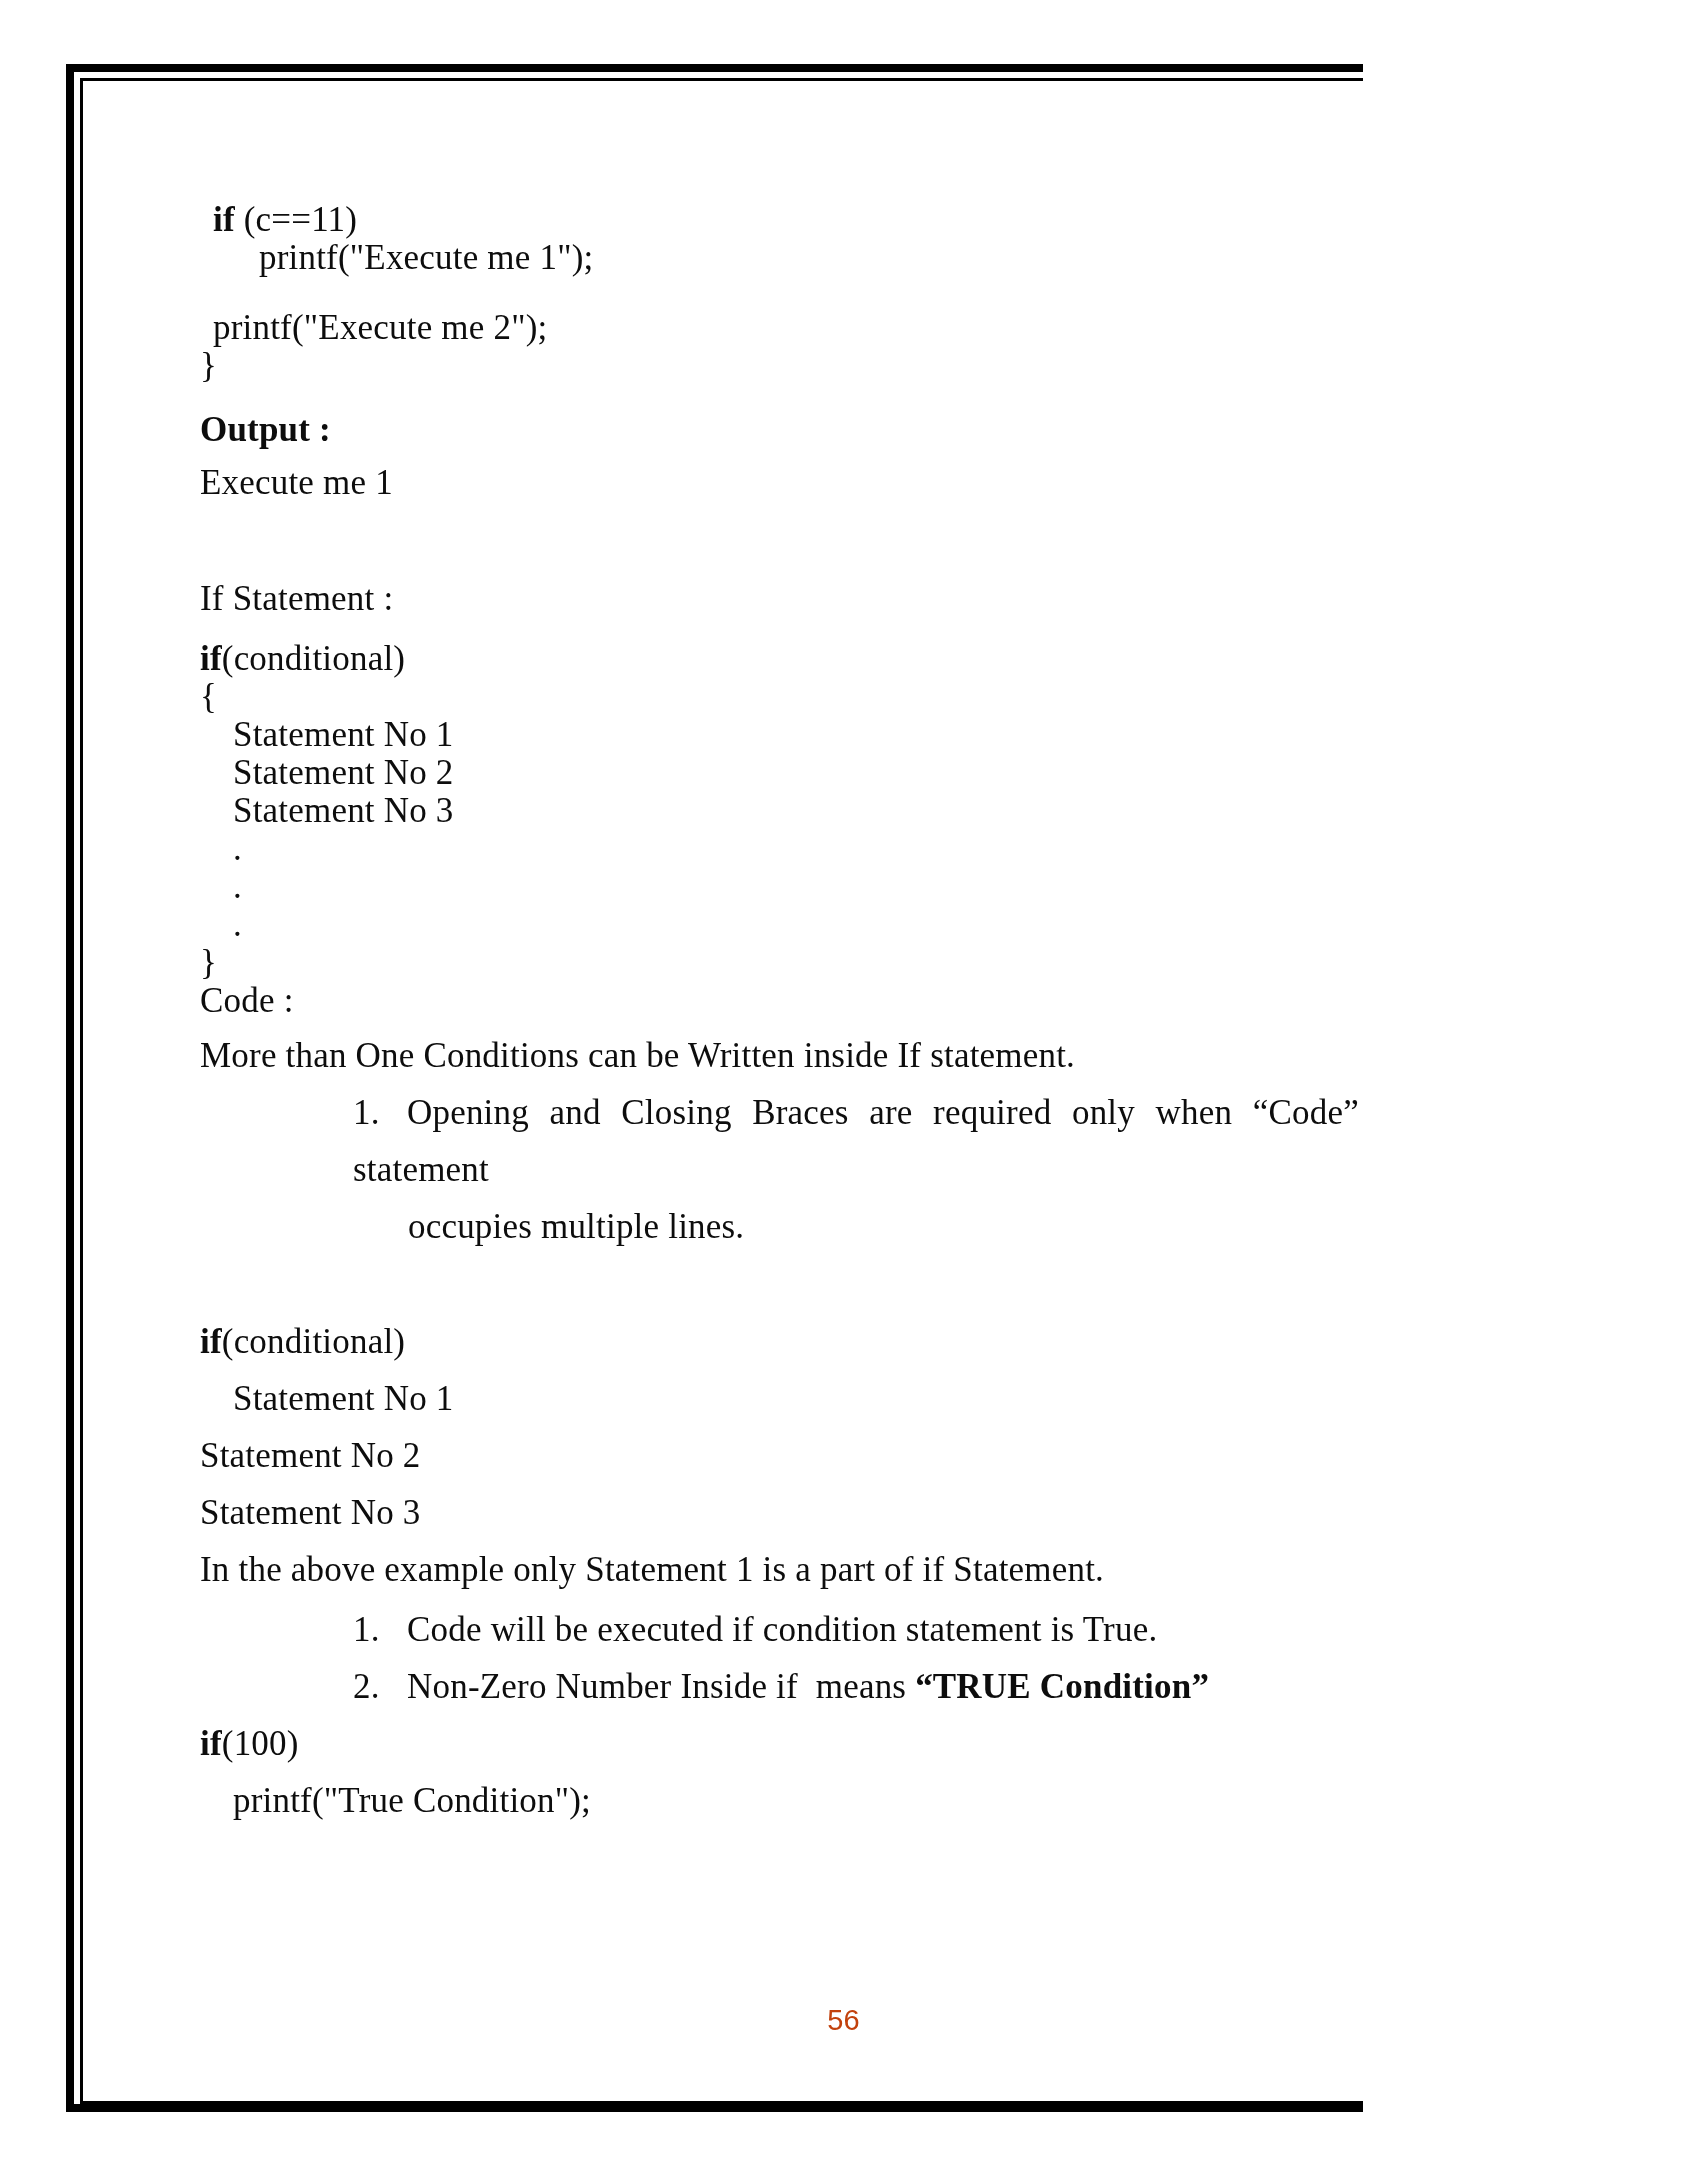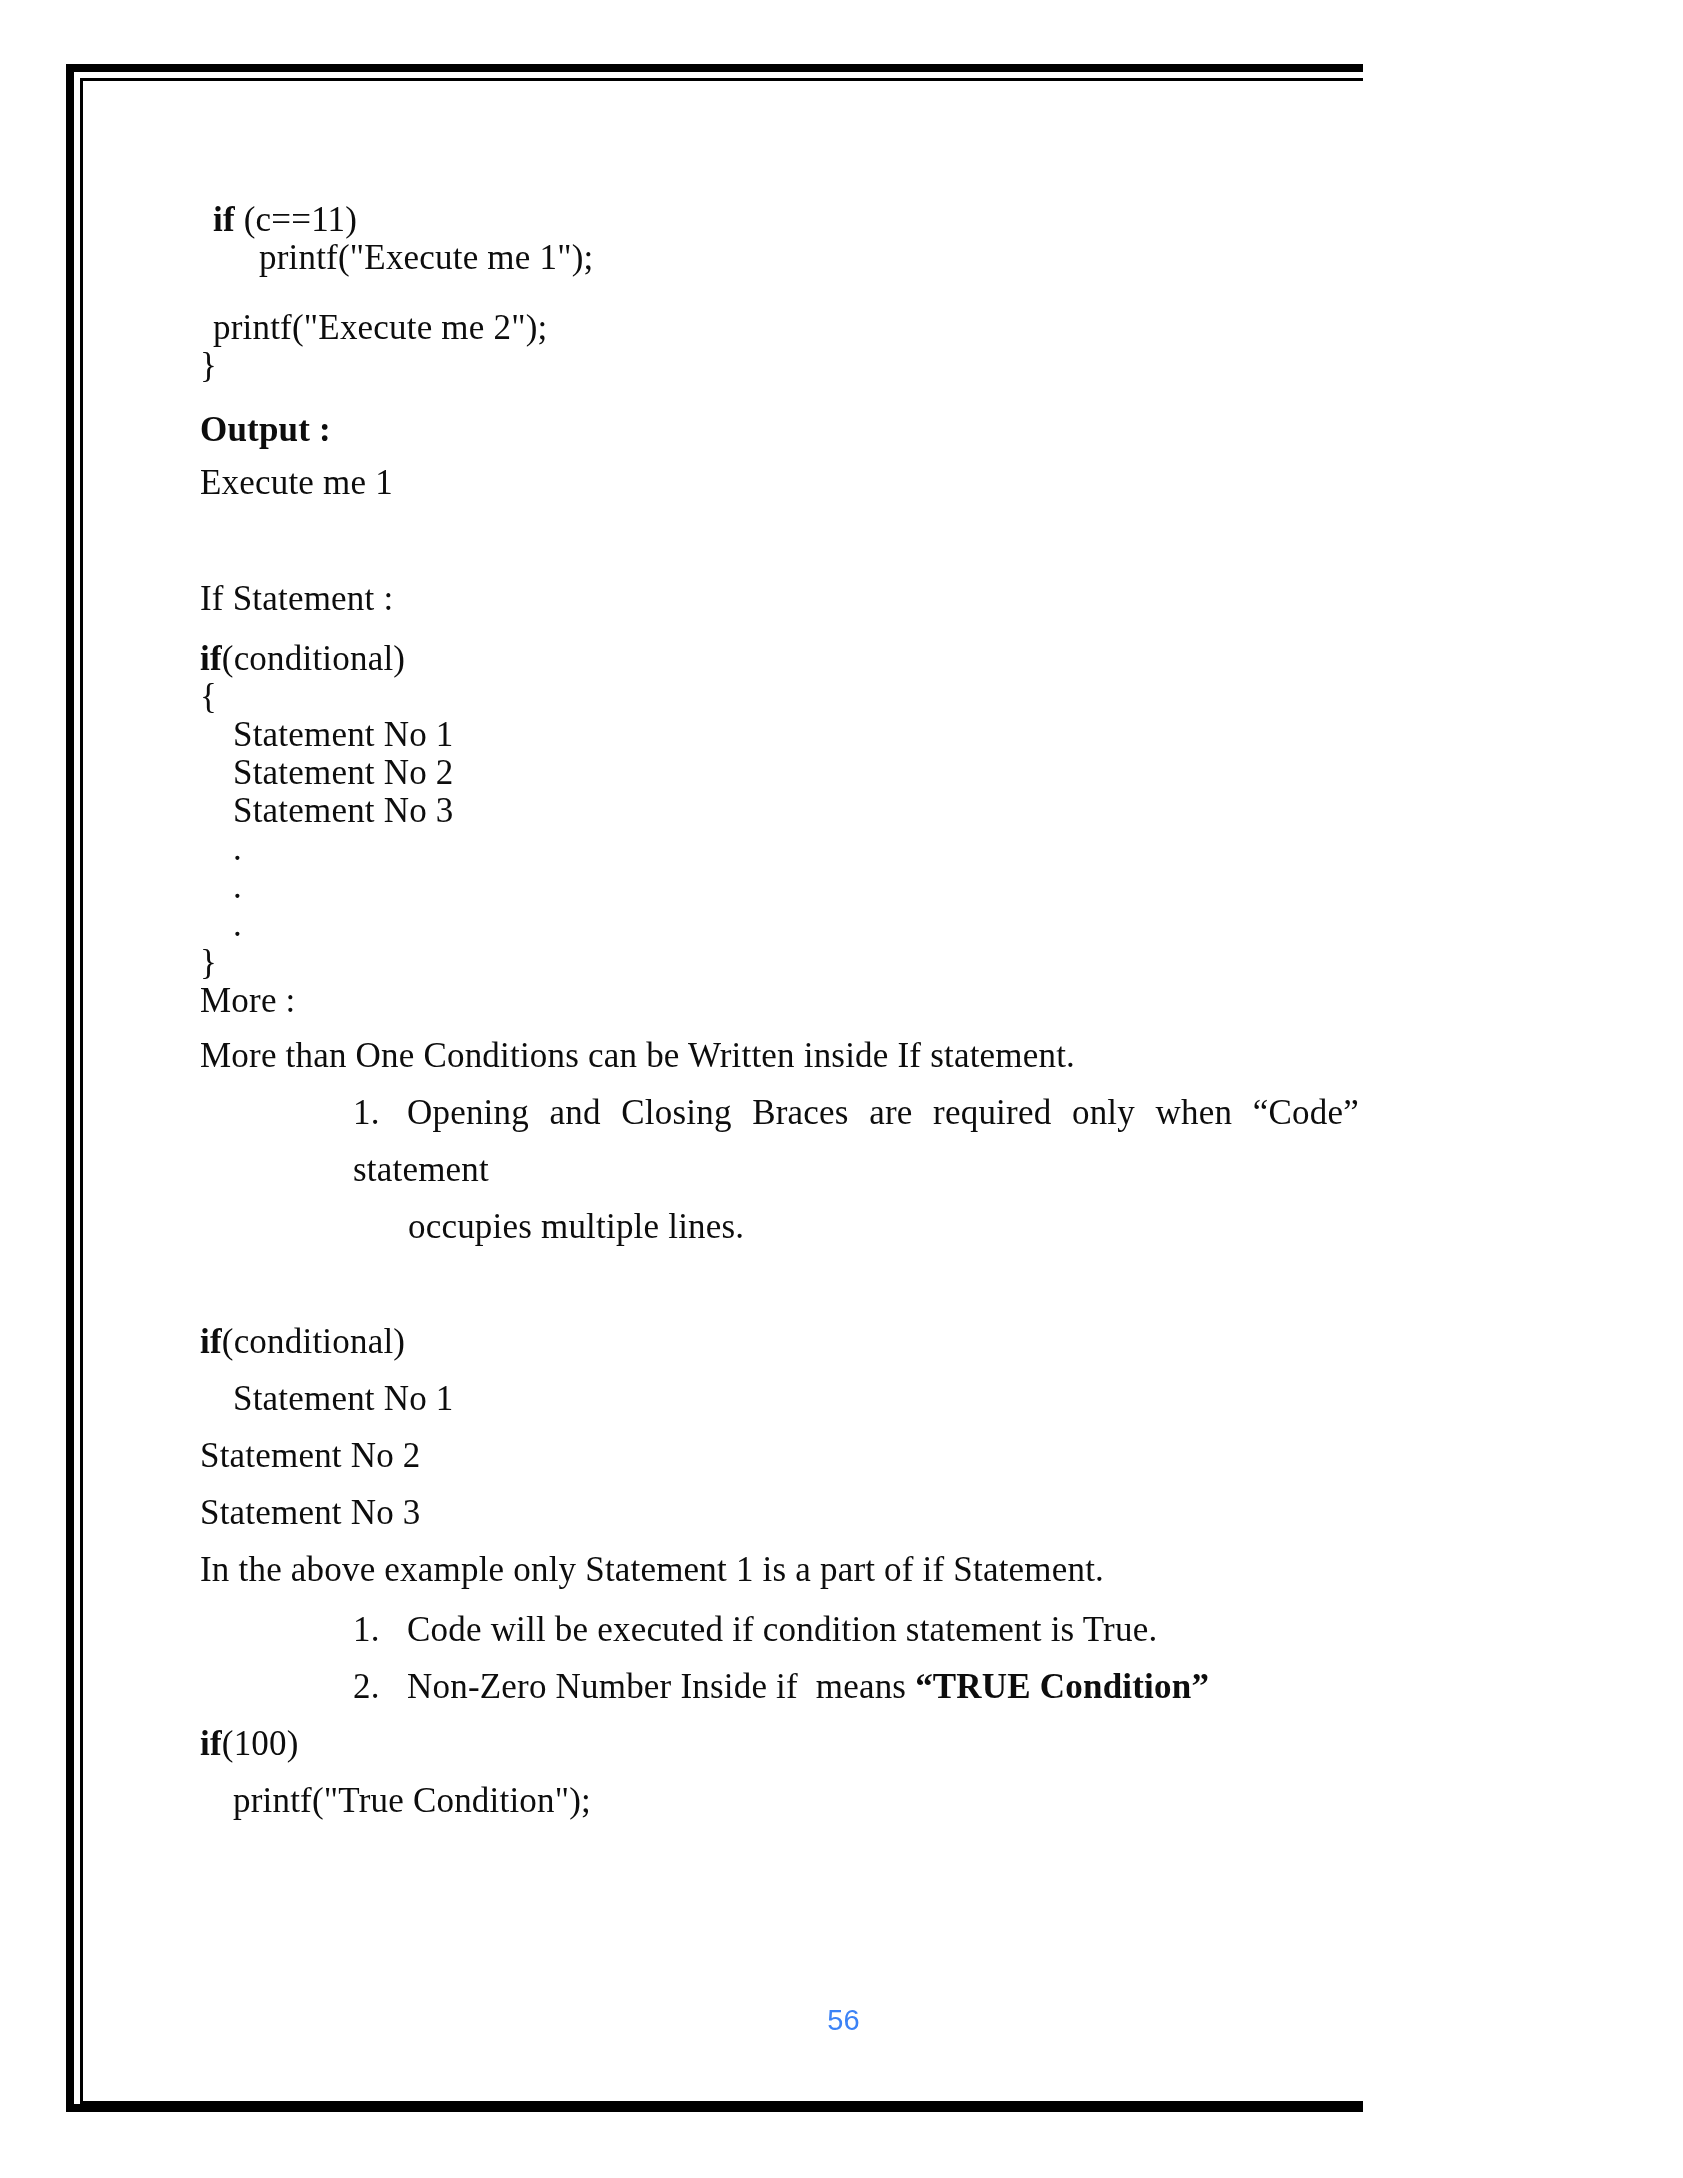--- a/index.html
+++ b/index.html
@@ -59,21 +59,21 @@
     text-align-last: justify;
   }
   .page-number {
     position: absolute;
     left: 200px; top: 2002px;
     width: 1287px;
     text-align: center;
     font-family: "Liberation Sans", sans-serif;
     font-size: 29px;
     line-height: 36px;
-    color: #3b82f6;
+    color: #c2410c;
   }
 </style>
 </head>
 <body>
 
 <div id="page">
   <div class="frame-outer"></div>
   <div class="frame-inner"></div>
 
   <div id="doc-body">
@@ -86,21 +86,21 @@
       <div class="line code ind-none" style="margin-top: 78px;"><span>If Statement :</span></div>
       <div class="line code ind-none" style="margin-top: 22px;"><span class="b">if</span><span>(conditional)</span></div>
       <div class="line code ind-none"><span>{</span></div>
       <div class="line code ind-stmt"><span>Statement No 1</span></div>
       <div class="line code ind-stmt"><span>Statement No 2</span></div>
       <div class="line code ind-stmt"><span>Statement No 3</span></div>
       <div class="line code ind-stmt"><span>.</span></div>
       <div class="line code ind-stmt"><span>.</span></div>
       <div class="line code ind-stmt"><span>.</span></div>
       <div class="line code ind-none"><span>}</span></div>
-      <div class="line code ind-none"><span>More :</span></div>
+      <div class="line code ind-none"><span>Code :</span></div>
       <div class="line body ind-none" style="margin-top: 7px;"><span>More than One Conditions can be Written inside If statement.</span></div>
       <div class="line body ind-list justify"><span class="num">1.</span><span>Opening and Closing Braces are required only when “Code” after if statement</span></div>
       <div class="line body ind-listcont"><span>occupies multiple lines.</span></div>
       <div class="line body ind-none" style="margin-top: 58px;"><span class="b">if</span><span>(conditional)</span></div>
       <div class="line body ind-stmt"><span>Statement No 1</span></div>
       <div class="line body ind-none"><span>Statement No 2</span></div>
       <div class="line body ind-none"><span>Statement No 3</span></div>
       <div class="line body ind-none"><span>In the above example only Statement 1 is a part of if Statement.</span></div>
       <div class="line body ind-list" style="margin-top: 3px;"><span class="num">1.</span><span>Code will be executed if condition statement is True.</span></div>
       <div class="line body ind-list"><span class="num">2.</span><span>Non-Zero Number Inside if  means </span><span class="b">“TRUE Condition”</span></div>

